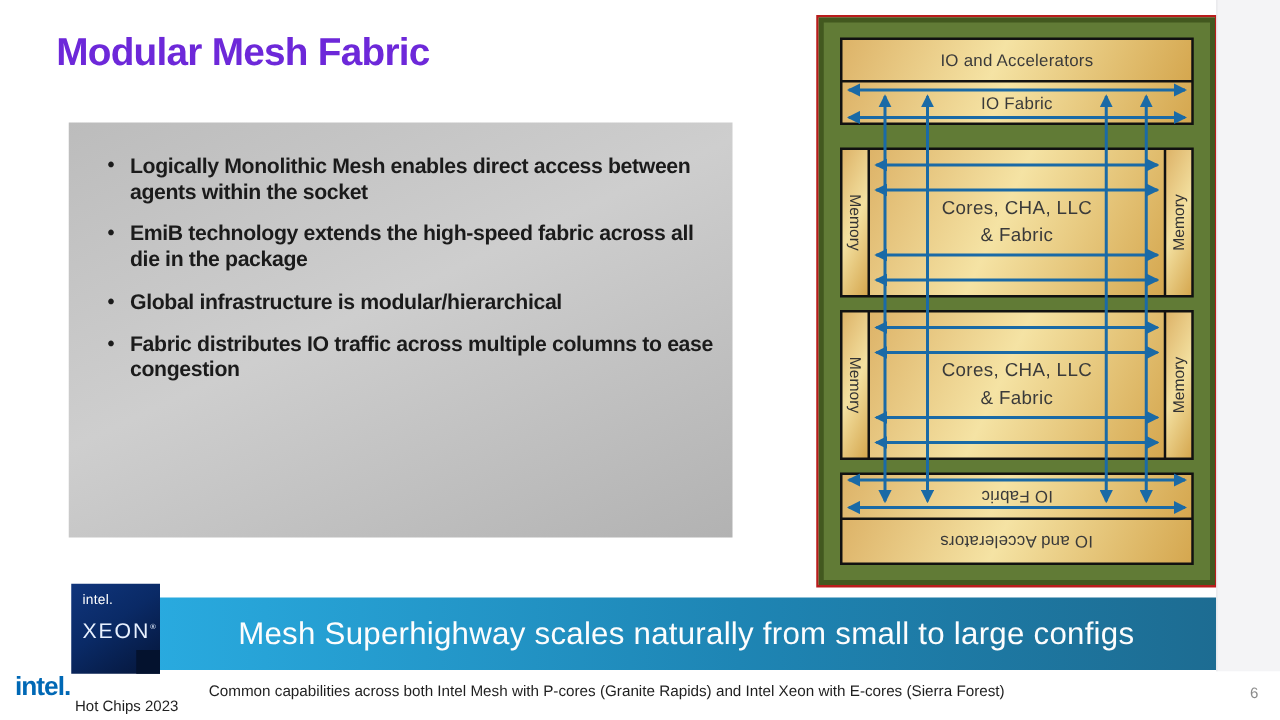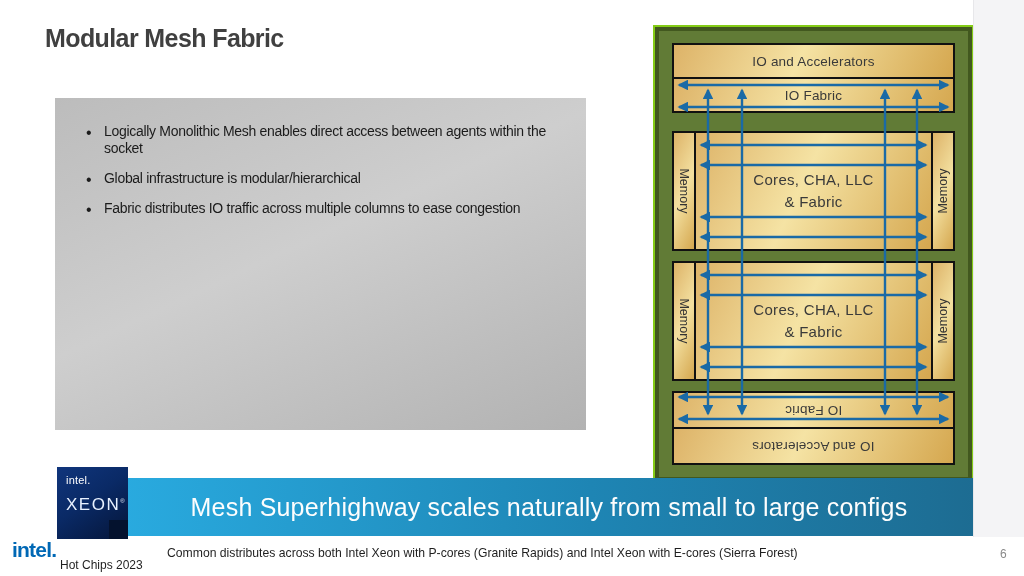--- a/index.html
+++ b/index.html
@@ -1,33 +1,33 @@
 <!DOCTYPE html>
 <html><head>
 <meta charset="utf-8">
 <style>
   html,body{margin:0;padding:0;background:#fff;}
   .slide{position:relative;width:1024px;height:576px;background:#ffffff;overflow:hidden;
          font-family:"Liberation Sans",sans-serif;}
 
   
-  .title{position:absolute;left:45px;top:24px;font-size:25px;font-weight:700;
-         color:#404040;letter-spacing:-0.6px;text-align:center;}
+  .title{position:absolute;left:45px;top:24px;font-size:31px;font-weight:700;
+         color:#6d28d9;letter-spacing:-0.6px;text-align:center;}
 
   
   .bullet-box{position:absolute;left:55px;top:98px;width:531px;height:332px;box-sizing:border-box;
               background:linear-gradient(155deg,#bcbcbc 0%,#cecece 45%,#b2b2b2 100%);
               padding:25px 14px 0 28px;}
   .bullet{position:relative;padding-left:21px;margin-bottom:13px;
-          font-size:14px;line-height:1.22;font-weight:400;color:#1b1b1b;letter-spacing:-0.3px;}
+          font-size:17px;line-height:1.22;font-weight:700;color:#1b1b1b;letter-spacing:-0.3px;}
   .bullet::before{content:"\2022";position:absolute;left:3px;top:0;font-size:16px;}
 
   
-  .diagram{position:absolute;left:653px;top:25px;width:317px;height:454px;
-           border:2px solid #84cc16;text-align:right;}
+  .diagram{position:absolute;left:653px;top:12px;width:317px;height:454px;
+           border:2px solid #b91c1c;text-align:right;}
   .panel{position:absolute;inset:0;background:#617b36;border:4px solid #42581f;box-sizing:border-box;}
   .group{position:absolute;background:#111;display:flex;padding:2px;gap:2px;box-sizing:border-box;}
   .cell{flex:1;display:flex;align-items:center;justify-content:center;
         background:linear-gradient(115deg,#ddb368 0%,#f5e3a4 45%,#d5a74f 100%);
         font-size:13.5px;color:#3a3a3a;letter-spacing:0.2px;}
   .top-group{left:17px;top:16px;width:283px;height:70px;flex-direction:column;}
   .bottom-group{left:17px;top:364px;width:283px;height:74px;flex-direction:column;}
   .cores-group{flex-direction:row;left:17px;width:283px;height:120px;}
   .g1{top:104px;} .g2{top:234px;}
   .mem{flex:0 0 20px;position:relative;
@@ -68,20 +68,21 @@
 </style>
 </head>
 <body>
 
 <div class="slide">
 
   <div class="title">Modular Mesh Fabric</div>
 
   <div class="bullet-box">
     <div class="bullet">Logically Monolithic Mesh enables direct access between agents within the socket</div>
+    <div class="bullet">EmiB technology extends the high-speed fabric across all die in the package</div>
     <div class="bullet">Global infrastructure is modular/hierarchical</div>
     <div class="bullet">Fabric distributes IO traffic across multiple columns to ease congestion</div>
   </div>
 
   <div class="diagram">
     <div class="panel"></div>
 
     <div class="group top-group">
       <div class="cell">
         <span>IO and Accelerators</span>
@@ -162,17 +163,17 @@
     <div class="banner-text">Mesh Superhighway scales naturally from small to large configs</div>
   </div>
 
   <div class="xeon-badge">
     <div class="badge-brand">intel.</div>
     <div class="badge-product"><span>XEON</span><sup>®</sup></div>
   </div>
 
   <div class="intel-logo">intel.</div>
   <div class="footer-event">Hot Chips 2023</div>
-  <div class="footer-note">Common distributes across both Intel Xeon with P-cores (Granite Rapids) and Intel Xeon with E-cores (Sierra Forest)</div>
+  <div class="footer-note">Common capabilities across both Intel Mesh with P-cores (Granite Rapids) and Intel Xeon with E-cores (Sierra Forest)</div>
   <div class="page-number">6</div>
 
   <div class="right-strip"></div>
 </div>
 
 </body></html>

